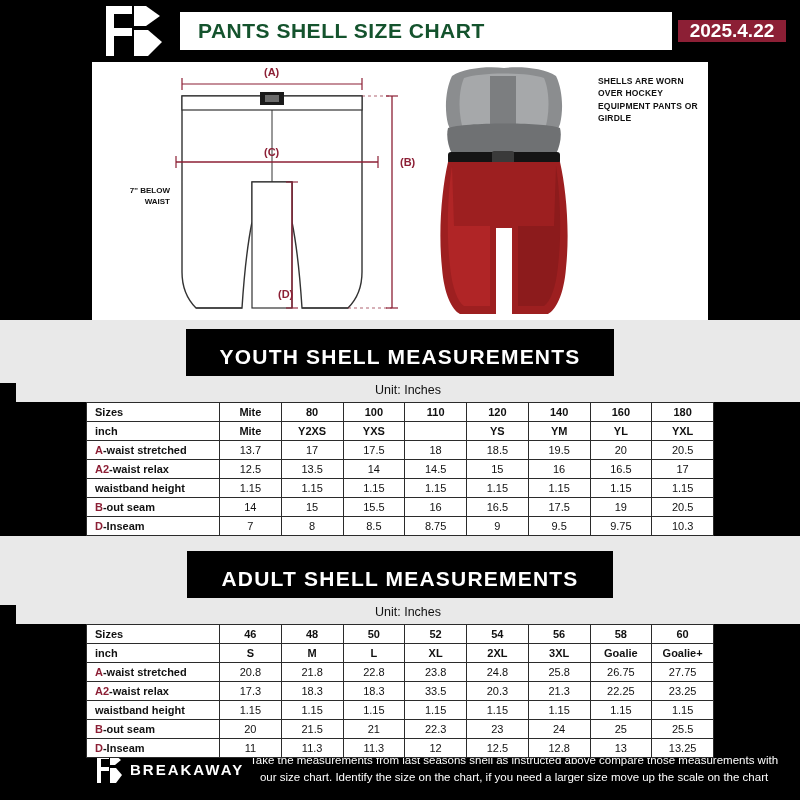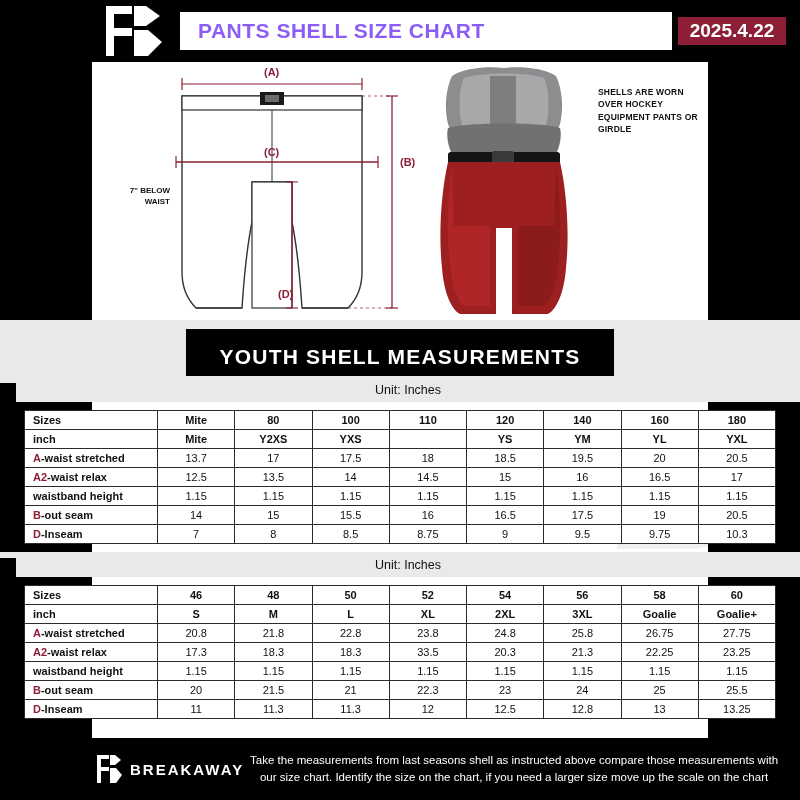--- a/index.html
+++ b/index.html
@@ -36,31 +36,31 @@
     position: relative;
     margin-left: 92px;
     flex: 0 0 auto;
   }
   .logo-b svg { display: block; }
   .header-title {
     flex: 1 1 auto;
     margin: 0 0 0 16px;
     height: 38px;
     background: #ffffff;
-    color: #8b5cf6;
+    color: #14532d;
     display: flex;
     align-items: center;
     padding-left: 18px;
     font-size: 21px;
     font-weight: bold;
     letter-spacing: .5px;
   }
   .header-date {
     width: 108px;
-    height: 28px;
+    height: 22px;
     background: #8c1f35;
     color: #ffffff;
     display: flex;
     align-items: center;
     justify-content: center;
     font-size: 19px;
     font-weight: bold;
     margin-left: 6px;
     margin-right: 4px;
   }
@@ -73,21 +73,21 @@
     border-right: 92px solid #000;
     box-sizing: border-box;
   }
   .diagram-inner {
     position: absolute;
     inset: 0;
   }
   .note-text {
     position: absolute;
     right: 10px;
-    top: 24px;
+    top: 13px;
     width: 100px;
     font-size: 8.5px;
     line-height: 1.45;
     font-weight: bold;
     color: #111;
     letter-spacing: .2px;
   }
   .below-waist {
     position: absolute;
     left: 16px;
@@ -137,22 +137,22 @@
     background: #e9e9e9;
     text-align: center;
     font-size: 12.5px;
     color: #111;
     padding-bottom: 5px;
     margin-left: 16px;
   }
   
   table.size {
     border-collapse: collapse;
-    width: 752px;
-    margin: 8px auto;
+    width: 628px;
+    margin: 0 auto;
     background: #ffffff;
     table-layout: fixed;
   }
   table.size td {
     border: 1px solid #2b2b2b;
     font-size: 11px;
     height: 18px;
     text-align: center;
     color: #111;
     padding: 0;
@@ -383,20 +383,23 @@
         <td>8.75</td>
         <td>9</td>
         <td>9.5</td>
         <td>9.75</td>
         <td>10.3</td>
       </tr>
     </tbody>
   </table>
   <div class="tablepad"></div>
 
+  <div class="section-wrap">
+    <span class="section-title">ADULT SHELL MEASUREMENTS</span>
+  </div>
   <div class="unit">Unit: Inches</div>
   <table class="size">
     <tbody>
       <tr class="headrow">
         <td class="rowlabel">Sizes</td>
         <td>46</td>
         <td>48</td>
         <td>50</td>
         <td>52</td>
         <td>54</td>

